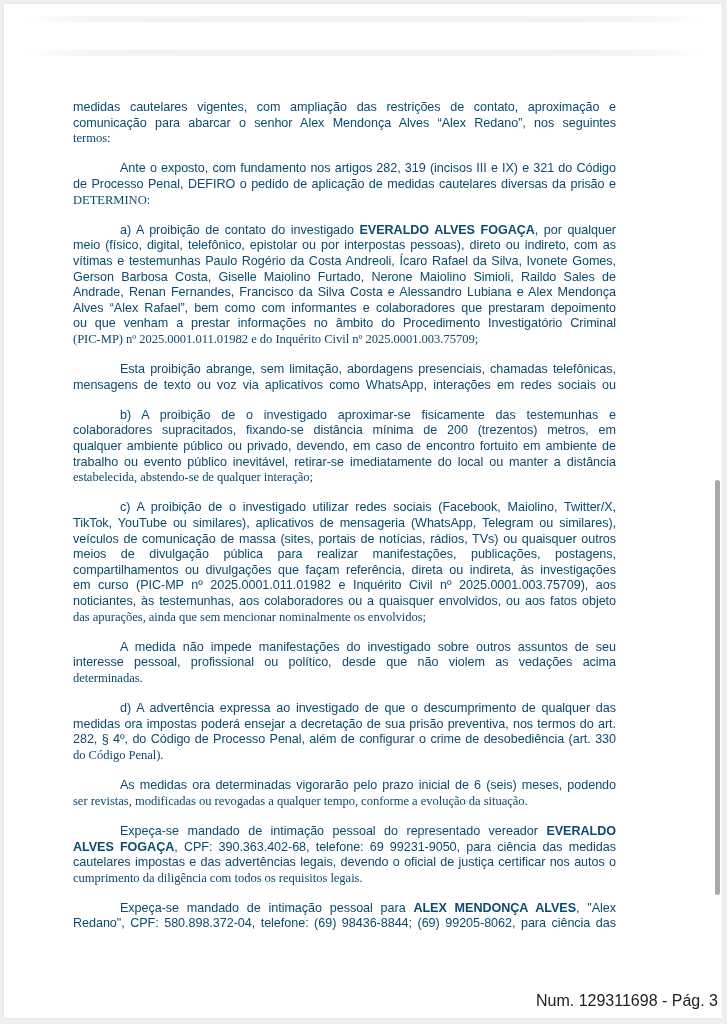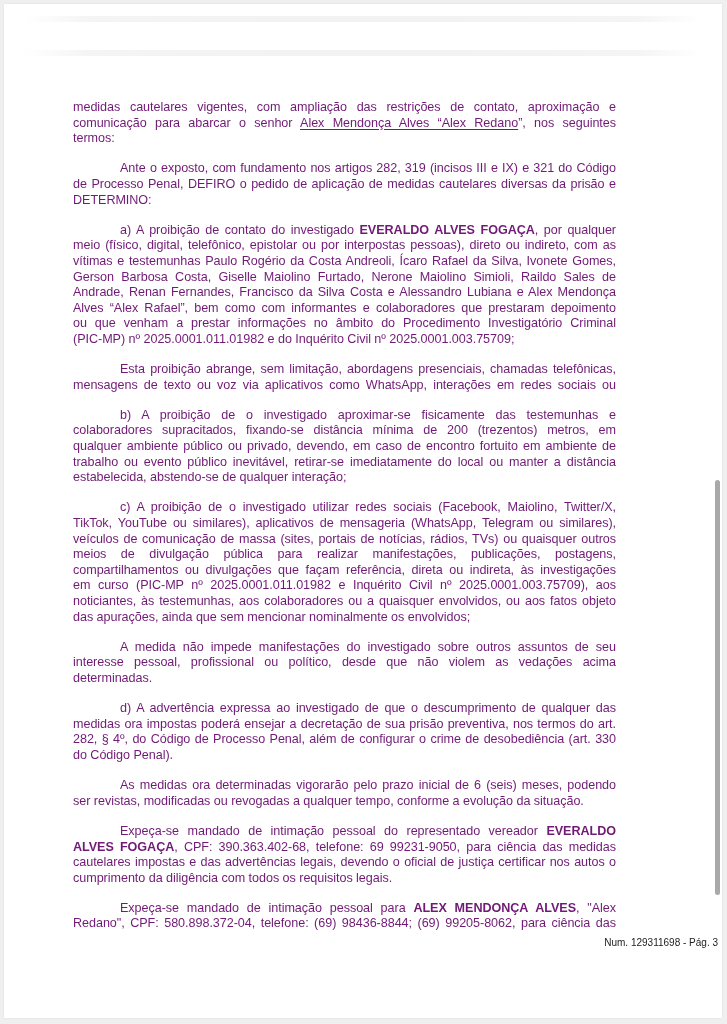--- a/index.html
+++ b/index.html
@@ -14,35 +14,35 @@
     background:#ffffff;
     box-shadow:0 0 2px rgba(0,0,0,0.08);
   }
   .ghost {
     position:absolute; left:20px; right:20px; height:6px;
     background:linear-gradient(90deg, transparent, #f4f4f4 10%, #f2f2f2 50%, #f4f4f4 90%, transparent);
     border-radius:3px;
   }
   .body-text {
     position:absolute; left:73px; top:100px; width:543px;
-    font-size:12.6px; line-height:15.6px; color:#701a75;
+    font-size:12.6px; line-height:15.6px; color:#0c4a6e;
     letter-spacing:-0.05px;
   }
   .para { margin:0 0 14.6px 0; }
   .line {
     display:block; text-align:justify; text-align-last:justify;
     white-space:nowrap; height:15.6px; overflow:visible;
   }
-  .line.last { text-align-last:left; }
+  .line.last { text-align-last:left;font-family:Liberation Serif, serif; }
   .indent { padding-left:47px; }
   .bold { font-weight:bold;margin-top:34px; }
-  .u { text-decoration:underline; text-underline-offset:2px; }
+  .u { text-underline-offset:2px; }
   .footer {
-    position:absolute; right:9px; top:937px;
-    font-size:10px; color:#222;
+    position:absolute; right:9px; top:992px;
+    font-size:16px; color:#222;
   }
   .scrollbar-track {
     position:absolute; left:713px; top:0; width:10px; height:1018px;
   }
   .scrollbar-thumb {
     position:absolute; left:715px; top:480px; width:5px; height:415px;
     background:#a9a9a9; border-radius:3px;
   }
 </style>
 </head>

